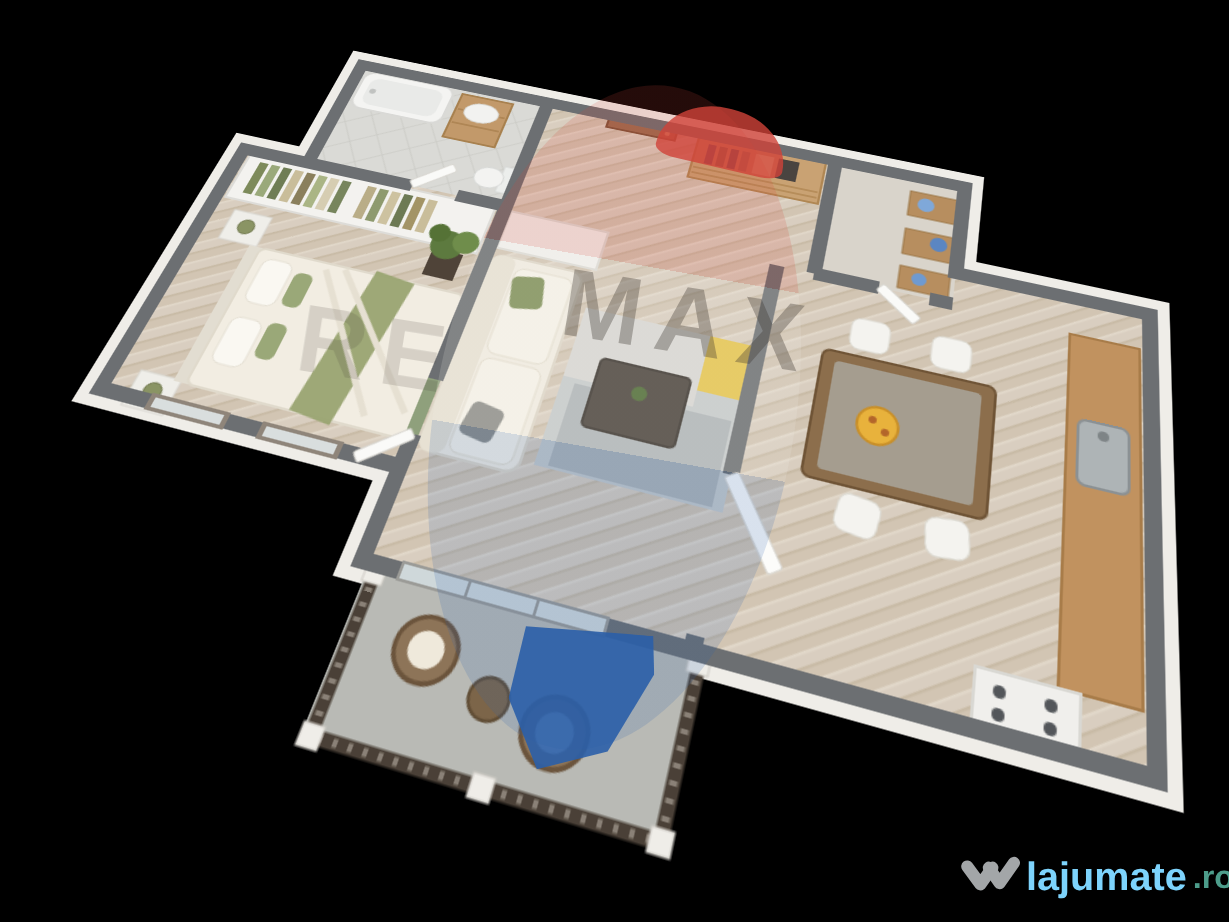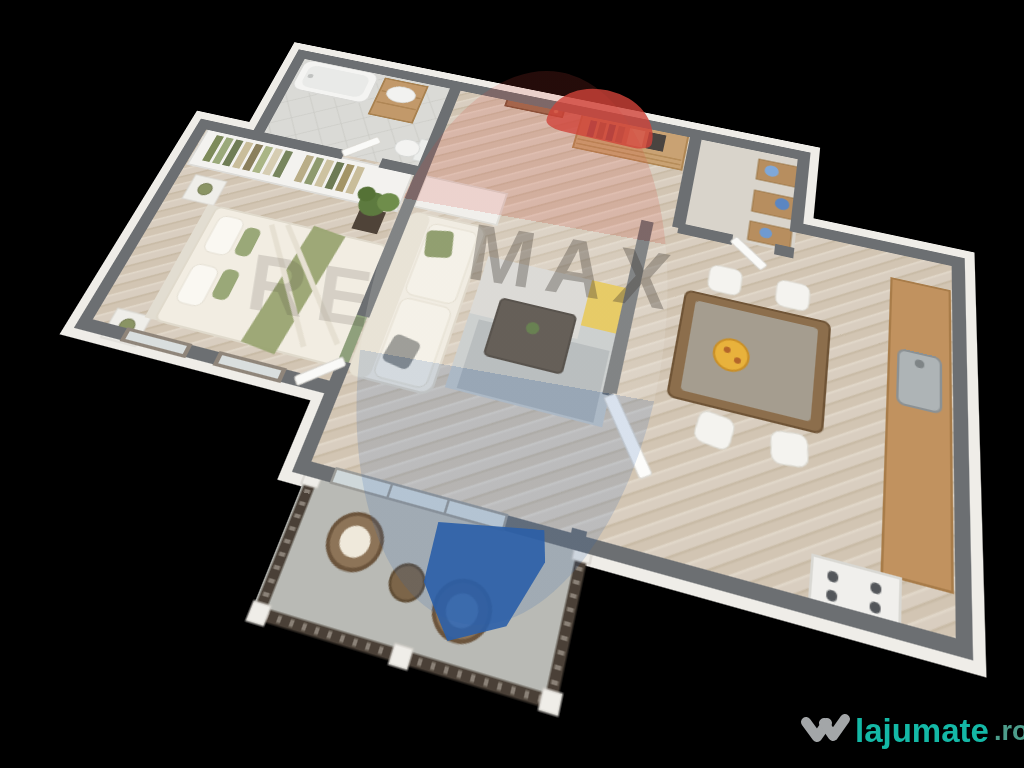--- a/index.html
+++ b/index.html
@@ -36,21 +36,21 @@
   }
   .wm-letters{position:absolute;z-index:8;font-weight:900;color:rgba(58,52,46,.34);
     transform:rotate(9deg);letter-spacing:12px;font-size:80px;line-height:1;
     pointer-events:none;}
   .wm-re{left:248px;top:252px;opacity:.45;}
   .wm-max{left:468px;top:228px;}
 
   
   .site-logo{position:absolute;left:800px;top:710px;display:flex;align-items:center;
     gap:5px;z-index:9;}
-  .site-logo .word{font-size:33px;font-weight:900;color:#14b8a6;letter-spacing:0;}
+  .site-logo .word{font-size:33px;font-weight:900;color:#7dd3fc;letter-spacing:0;}
   .site-logo .tld{font-size:27px;font-weight:900;color:#4d9d8b;}
 </style>
 </head>
 <body>
 
 <div class="stage">
 
   <div id="plan-wrap">
     <svg width="760" height="560" viewBox="0 0 760 560">
       <defs>

